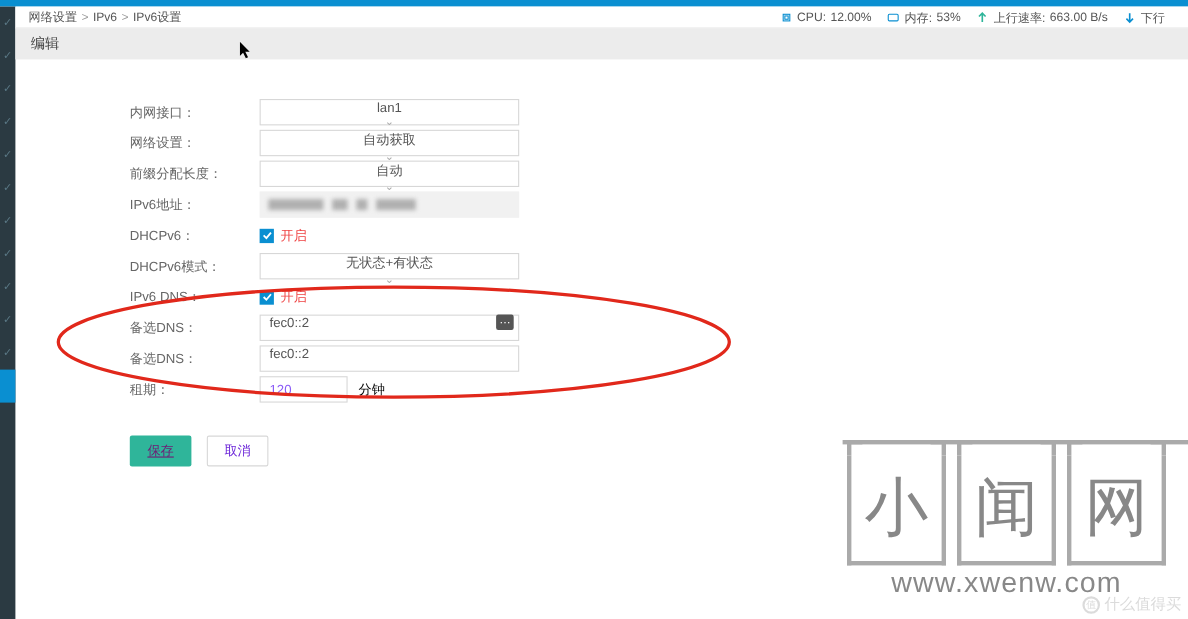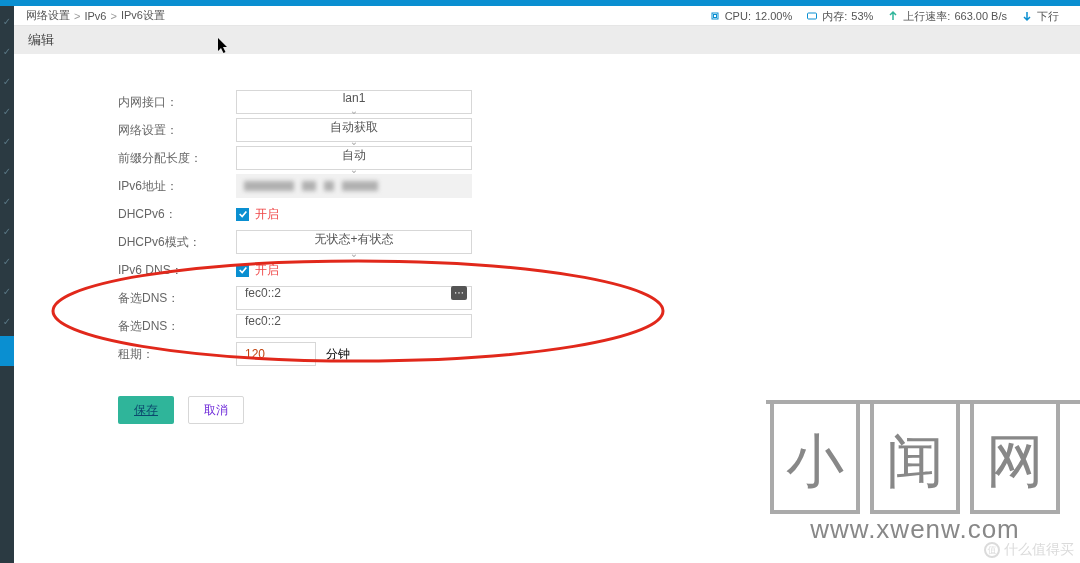--- a/index.html
+++ b/index.html
@@ -36,26 +36,26 @@
 
   .checkbox-row { display: flex; align-items: center; gap: 6px; }
   .checkbox { width: 13px; height: 13px; background: #0a8fd1; display: inline-flex; align-items: center; justify-content: center; }
   .checkbox svg { width: 10px; height: 10px; }
   .cb-label { font-size: 12px; color: #ef4444; }
 
   .input-dns { width: 236px; height: 24px; border: 1px solid #d7d7d7; background: #fff; display: flex; align-items: center; padding: 0 4px 11px 8px; }
   .input-dns input { border:0; outline:0; flex:1; font-size:12px; color:#555; background: transparent;}
   .input-badge { width: 16px; height: 14px; background: #555; color:#fff; display:flex; align-items:center; justify-content:center; font-size:10px; border-radius:2px;}
 
-  .lease-input { width: 80px; height: 24px; border: 1px solid #d7d7d7; padding: 0 8px; font-size: 12px; color: #c2410c; }
+  .lease-input { width: 80px; height: 24px; border: 1px solid #d7d7d7; padding: 0 8px; font-size: 12px; color: #8b5cf6; }
   .lease-unit { margin-left: 10px; color: #000000; font-size: 12px; }
 
   .buttons { margin-top: 28px; display: flex; gap: 14px; }
   .btn { width: 56px; height: 28px; display: flex; align-items: center; justify-content: center; font-size: 12px; border-radius: 2px; cursor: pointer; }
-  .btn-primary { background: #2fb59a; color: #0c4a6e; text-decoration: underline; }
+  .btn-primary { background: #2fb59a; color: #701a75; text-decoration: underline; }
   .btn-secondary { background: #fff; border: 1px solid #d7d7d7; color: #6d28d9; }
 
   .annotation-ellipse { position: absolute; top: 256px; left: 48px; width: 620px; height: 110px; pointer-events: none; }
 
   .watermark { position: absolute; right: 20px; bottom: 18px; text-align: center; pointer-events: none; }
   .watermark .bracket-row { display: flex; gap: 10px; }
   .watermark .bracket { border: 4px solid #aaa; border-top: none; border-bottom: 4px solid #aaa; width: 90px; height: 100px; display: flex; align-items: center; justify-content: center; position: relative; }
   .watermark .bracket::before { content:""; position:absolute; top:-14px; left:-4px; width:10px; height:10px; border-left:4px solid #aaa; border-top:4px solid #aaa;}
   .watermark .bracket::after { content:""; position:absolute; top:-14px; right:-4px; width:10px; height:10px; border-right:4px solid #aaa; border-top:4px solid #aaa;}
   .watermark .topline { position:absolute; top:-14px; left:-4px; right:-4px; height:4px; background:#aaa; width:330px;}

